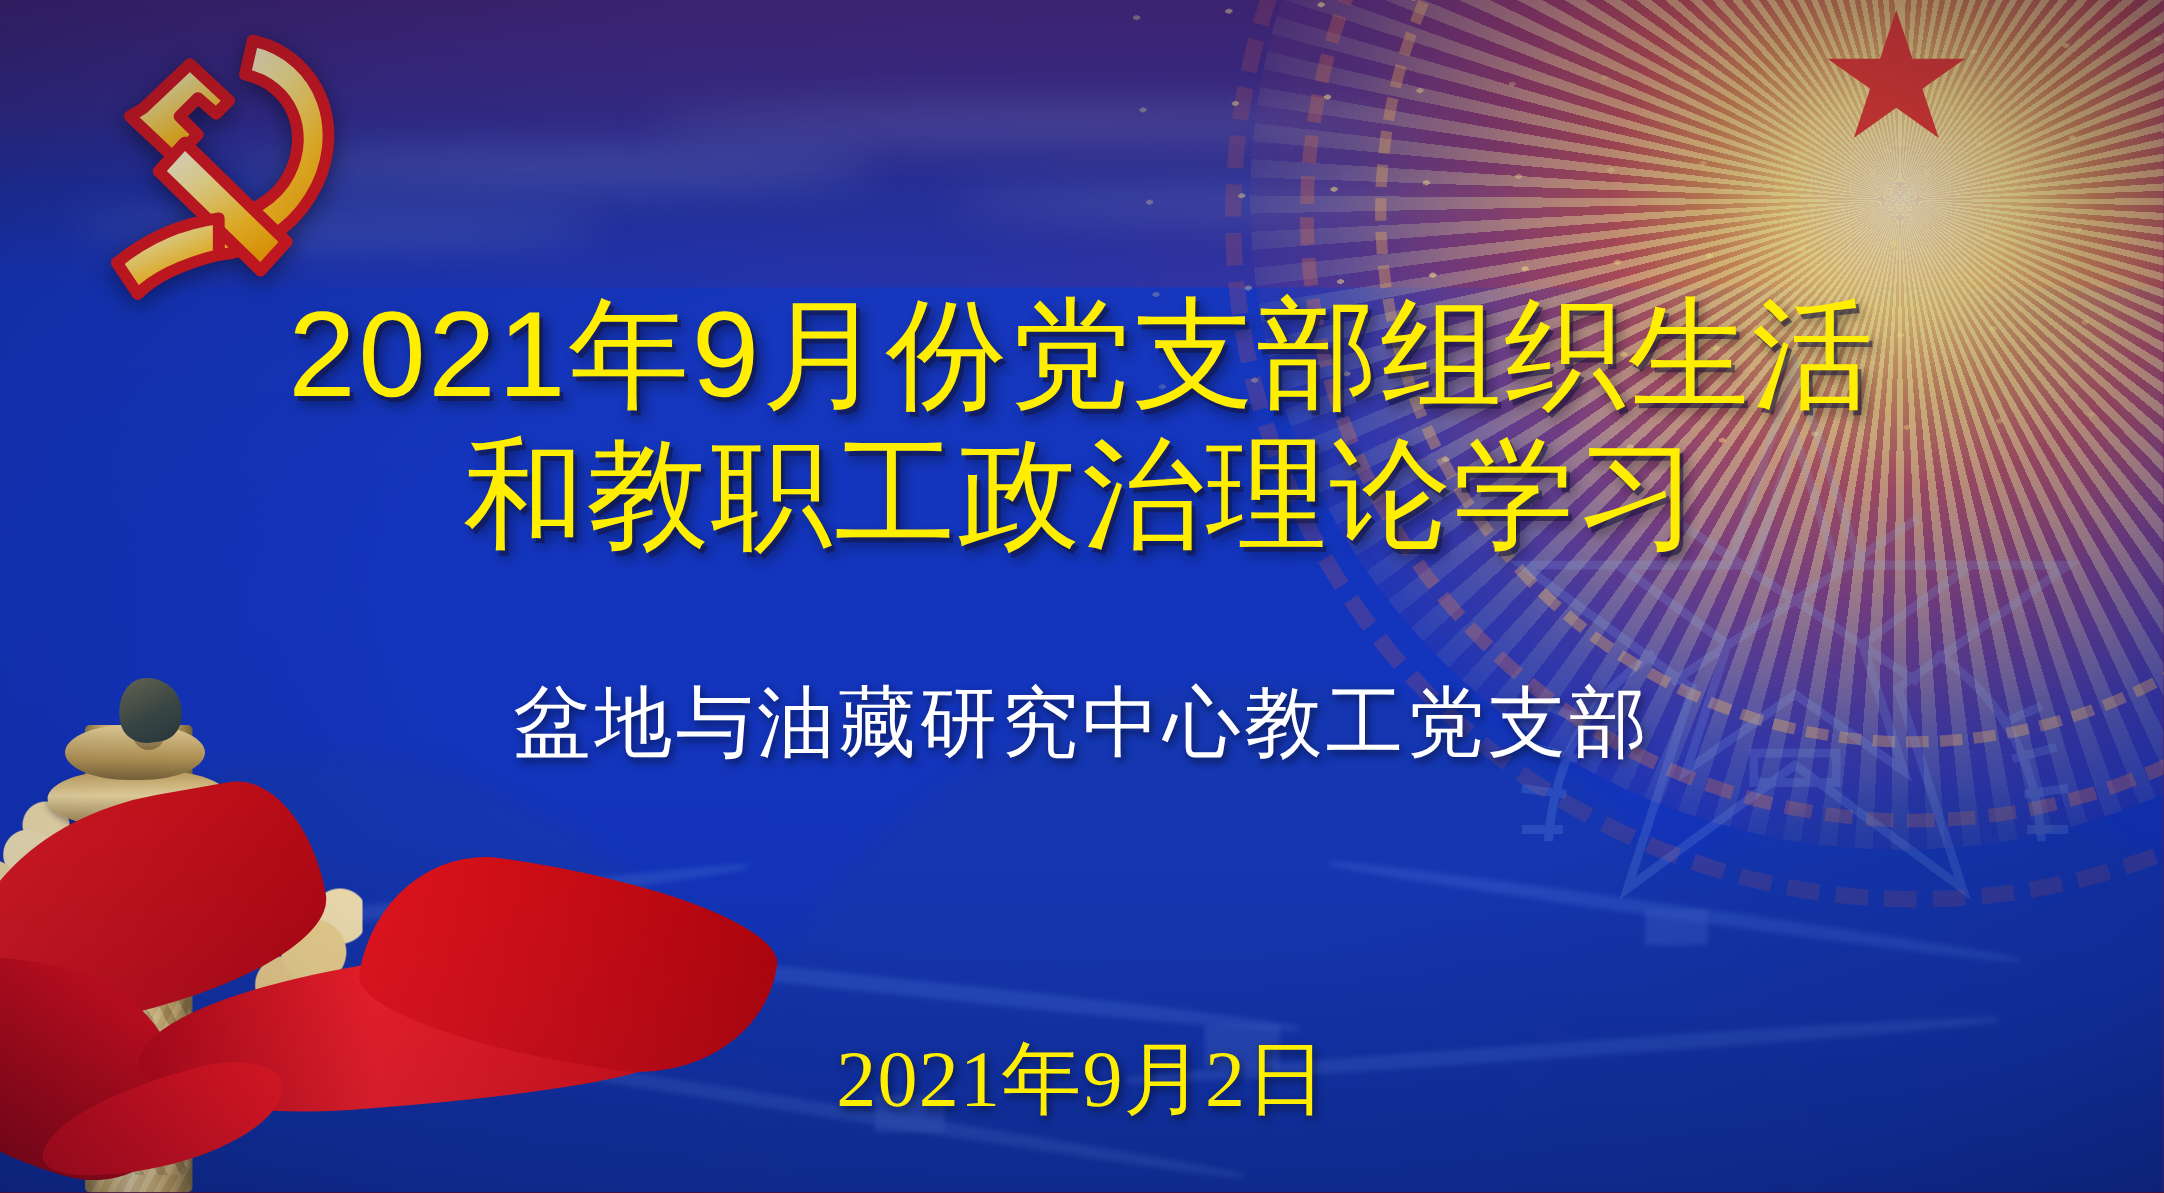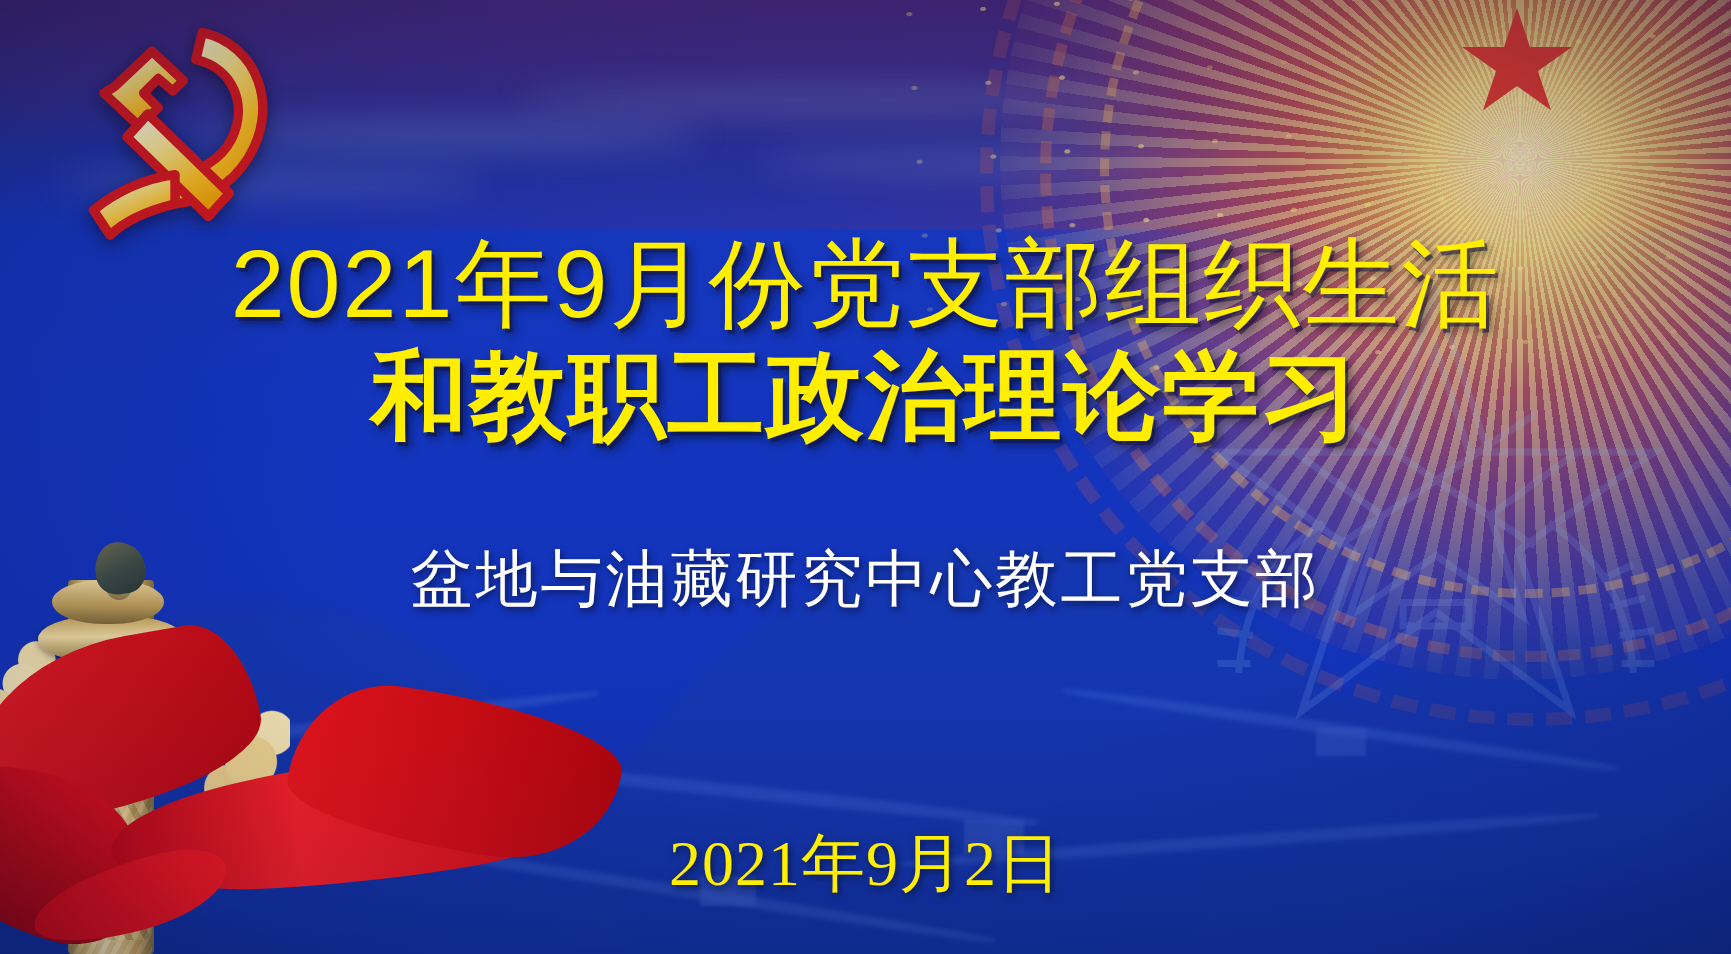--- a/index.html
+++ b/index.html
@@ -267,21 +267,21 @@
     font-size: 97px;
     line-height: 115px;
     font-weight: 400;
     letter-spacing: 2px;
     text-shadow:
       3px 4px 0 rgba(20,20,60,0.55),
       5px 6px 10px rgba(0,0,0,0.45);
     white-space: nowrap;
   }
   #title-1 { position: absolute; top: 226px; left: 0; right: 0; }
-  #title-2 { position: absolute; top: 338px; left: 0; right: 0; font-weight: bold; }
+  #title-2 { position: absolute; top: 338px; left: 0; right: 0; }
 
   .subtitle {
     position: absolute; top: 542px; left: 0; right: 0;
     color: #FFFFFF;
     font-size: 62px;
     line-height: 74px;
     letter-spacing: 3px;
     text-shadow: 2px 3px 7px rgba(0,0,0,0.55);
     white-space: nowrap;
   }

